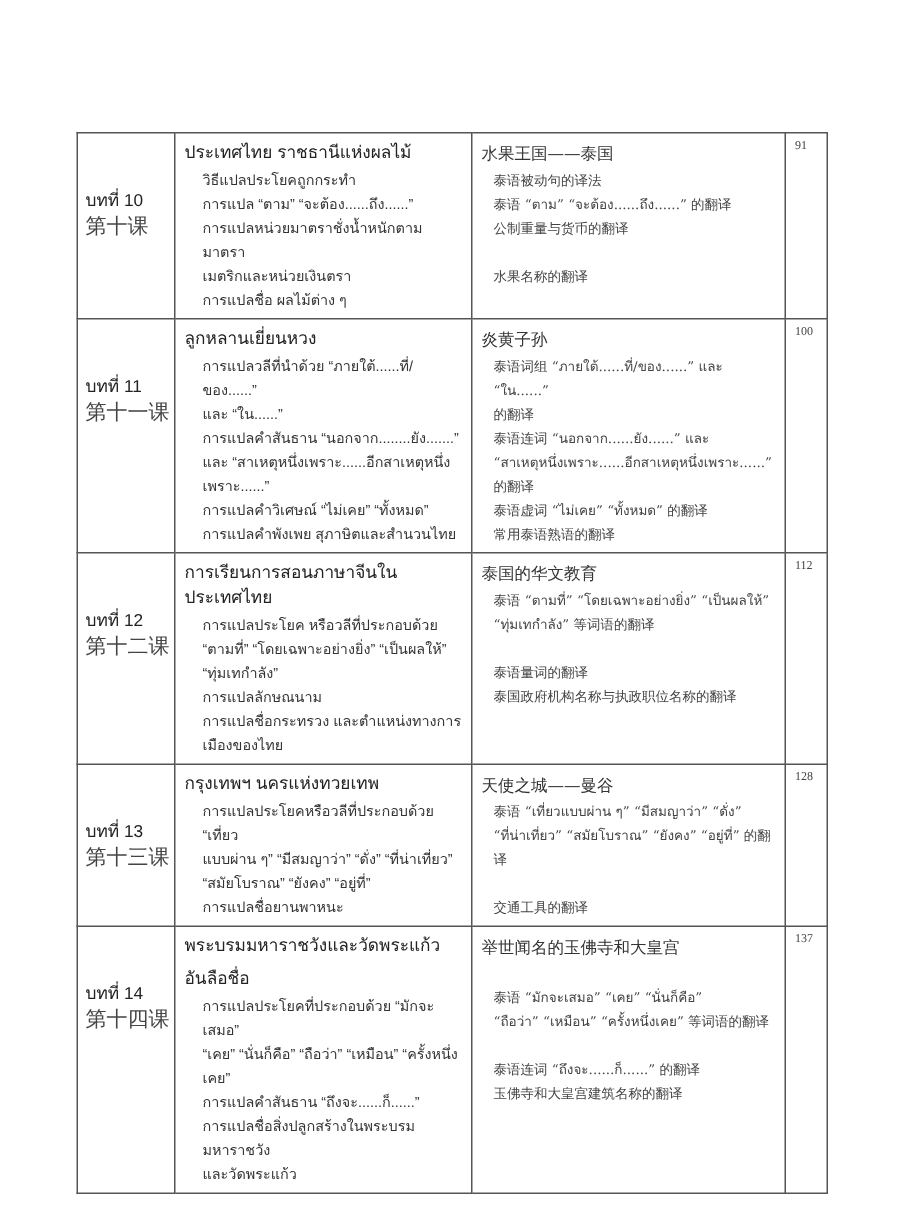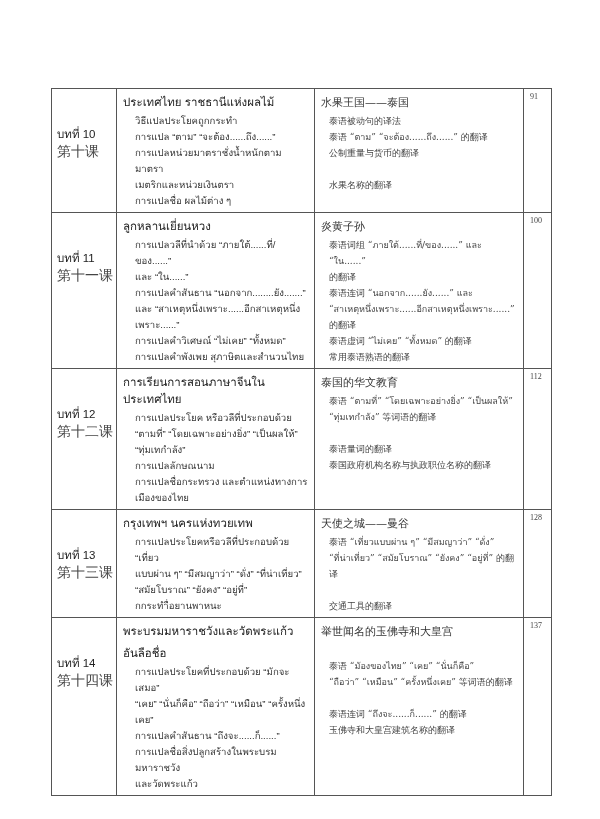--- a/index.html
+++ b/index.html
@@ -140,21 +140,21 @@
             <div class="th">บทที่ 13</div>
             <div class="zh">第十三课</div>
           </div>
         </td>
         <td>
           <div class="title">กรุงเทพฯ นครแห่งทวยเทพ</div>
           <div class="items">
             <div class="it">การแปลประโยคหรือวลีที่ประกอบด้วย “เที่ยว</div>
             <div class="it">แบบผ่าน ๆ” “มีสมญาว่า” “ดั่ง” “ที่น่าเที่ยว”</div>
             <div class="it">“สมัยโบราณ” “ยังคง” “อยู่ที่”</div>
-            <div class="it">กกระทำื่อยานพาหนะ</div>
+            <div class="it">การแปลชื่อยานพาหนะ</div>
           </div>
         </td>
         <td>
           <div class="title-zh">天使之城——曼谷</div>
           <div class="items-zh">
             <div class="it-zh">泰语 “เที่ยวแบบผ่าน ๆ” “มีสมญาว่า” “ดั่ง”</div>
             <div class="it-zh">“ที่น่าเที่ยว” “สมัยโบราณ” “ยังคง” “อยู่ที่” 的翻译</div>
             <div class="gap"></div>
             <div class="it-zh">交通工具的翻译</div>
           </div>
@@ -179,21 +179,21 @@
             <div class="it">เคย”</div>
             <div class="it">การแปลคำสันธาน “ถึงจะ......ก็......”</div>
             <div class="it">การแปลชื่อสิ่งปลูกสร้างในพระบรมมหาราชวัง</div>
             <div class="it">และวัดพระแก้ว</div>
           </div>
         </td>
         <td>
           <div class="title-zh">举世闻名的玉佛寺和大皇宫</div>
           <div class="items-zh">
             <div class="gap"></div>
-            <div class="it-zh">泰语 “มัองของไทย” “เคย” “นั่นก็คือ”</div>
+            <div class="it-zh">泰语 “มักจะเสมอ” “เคย” “นั่นก็คือ”</div>
             <div class="it-zh">“ถือว่า” “เหมือน” “ครั้งหนึ่งเคย” 等词语的翻译</div>
             <div class="gap"></div>
             <div class="it-zh">泰语连词 “ถึงจะ......ก็......” 的翻译</div>
             <div class="it-zh">玉佛寺和大皇宫建筑名称的翻译</div>
           </div>
         </td>
         <td>
           <div class="page">137</div>
         </td>
       </tr>

